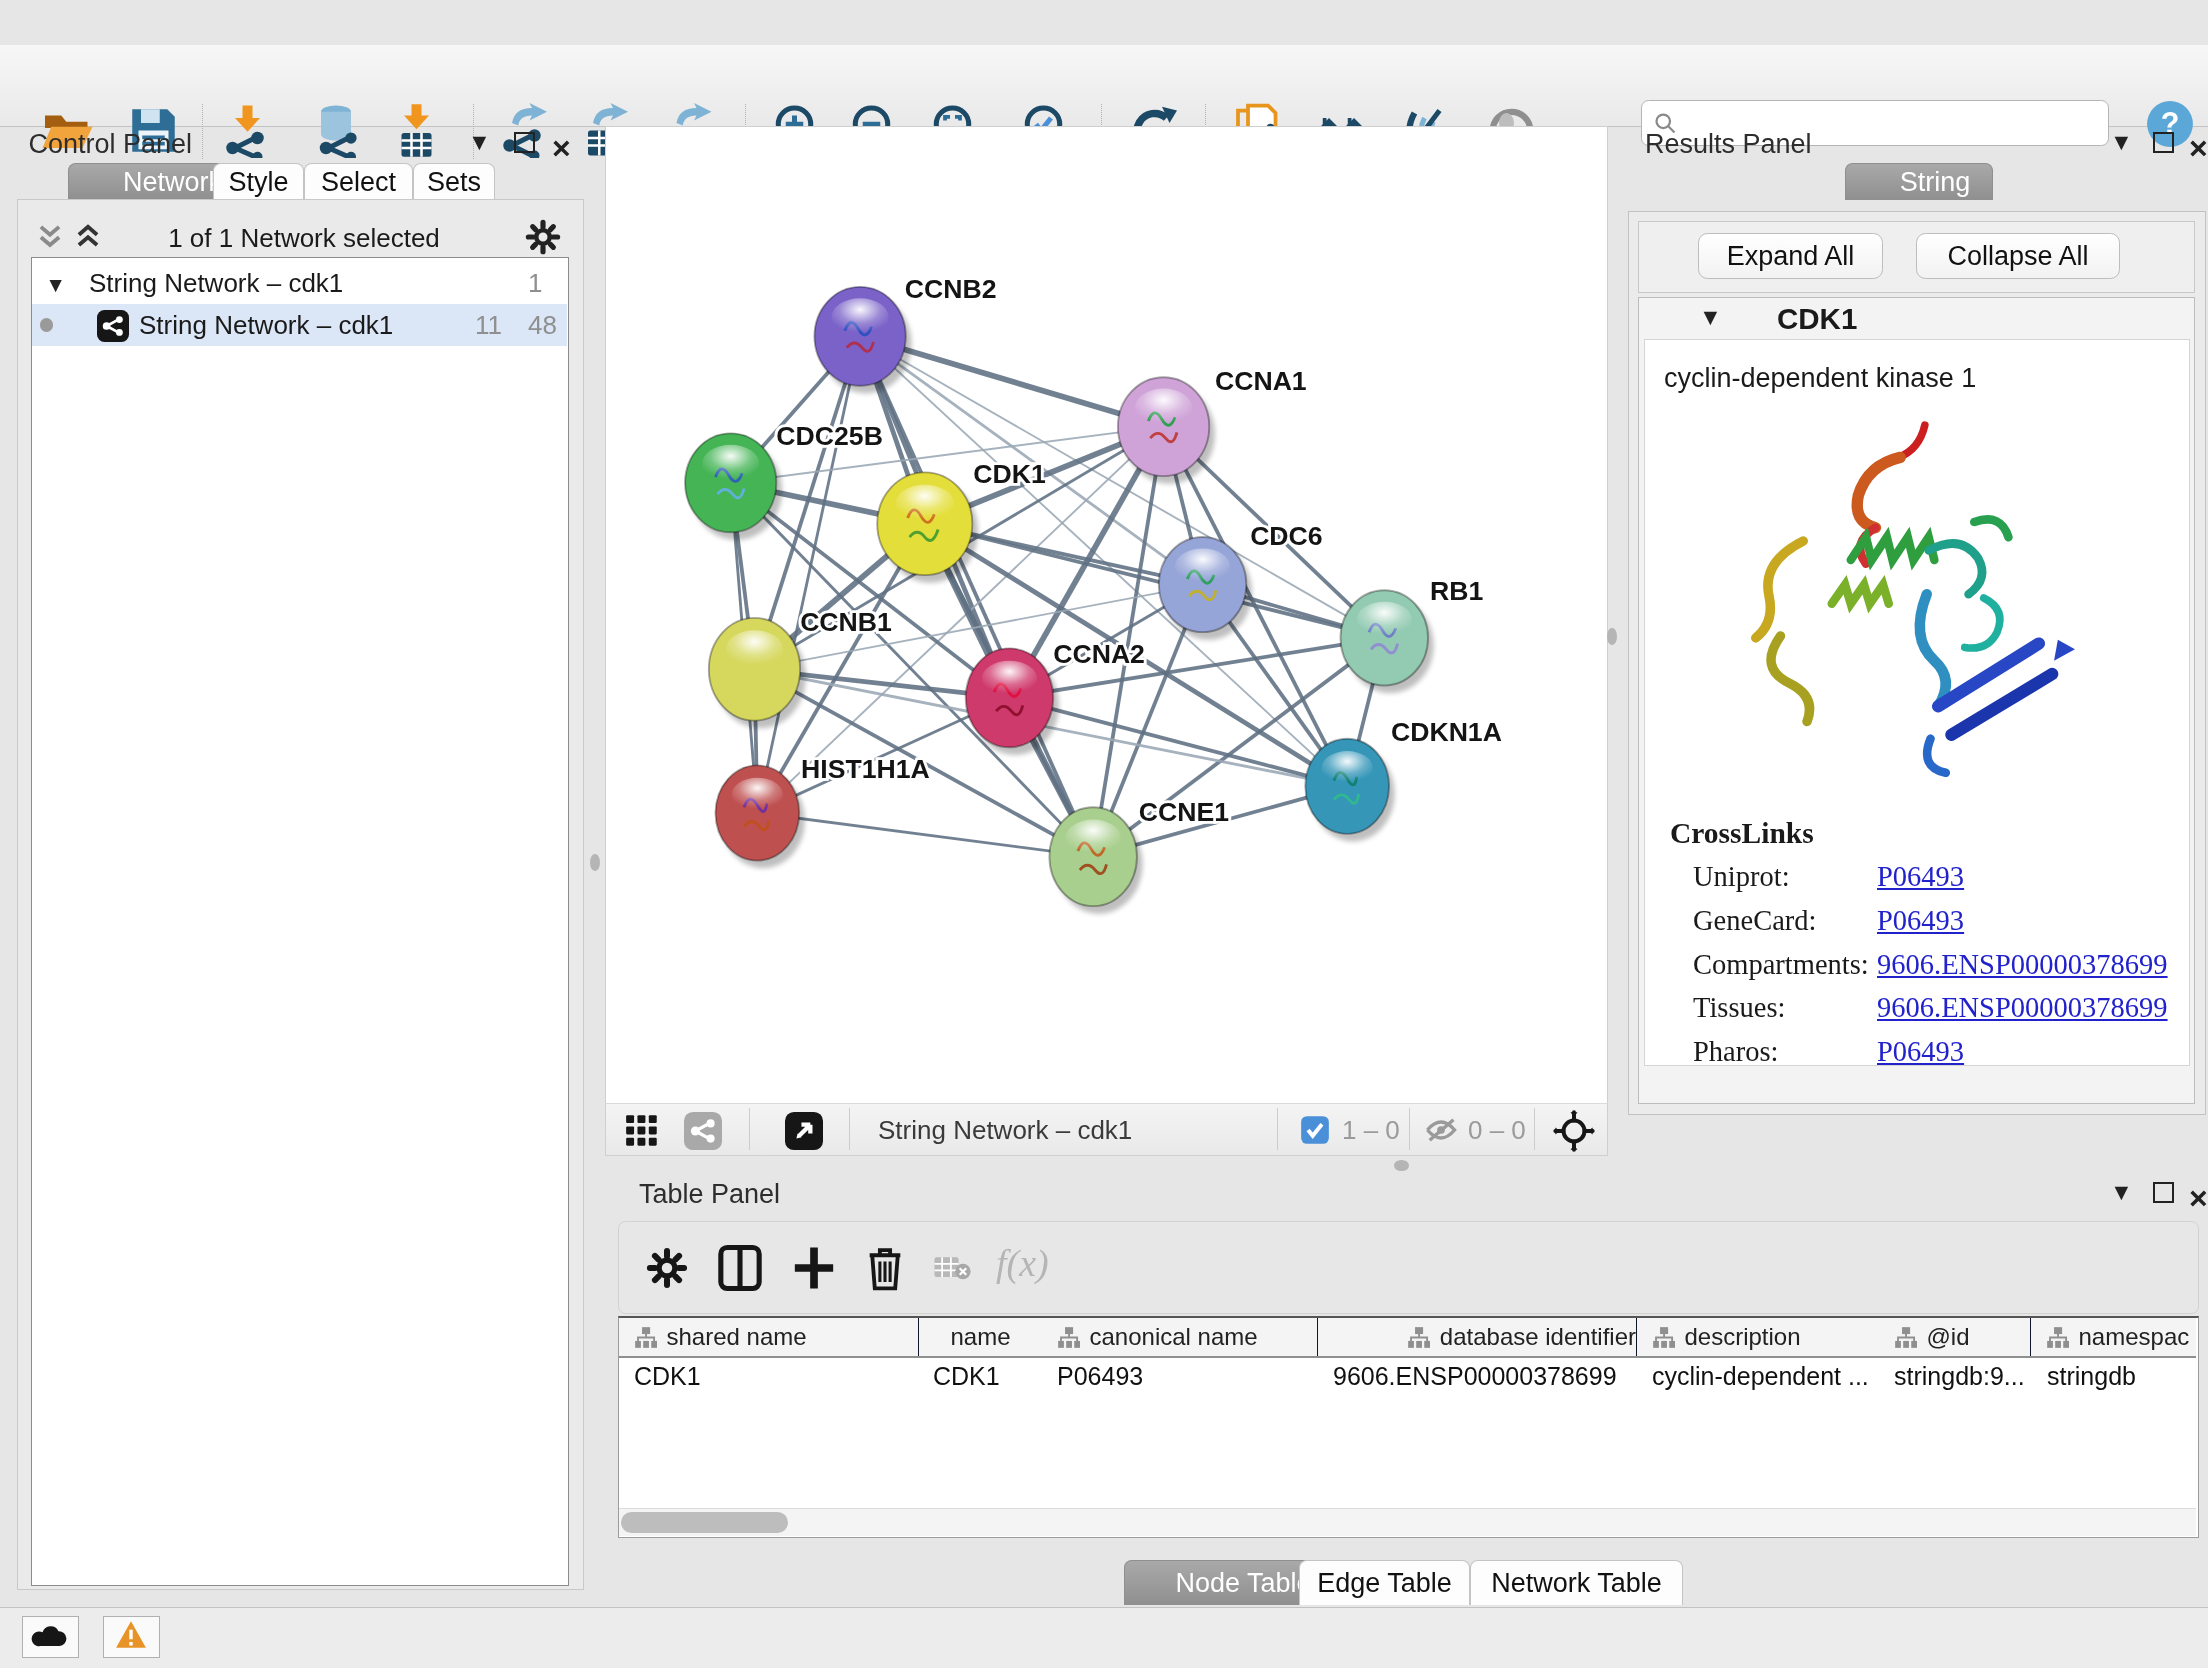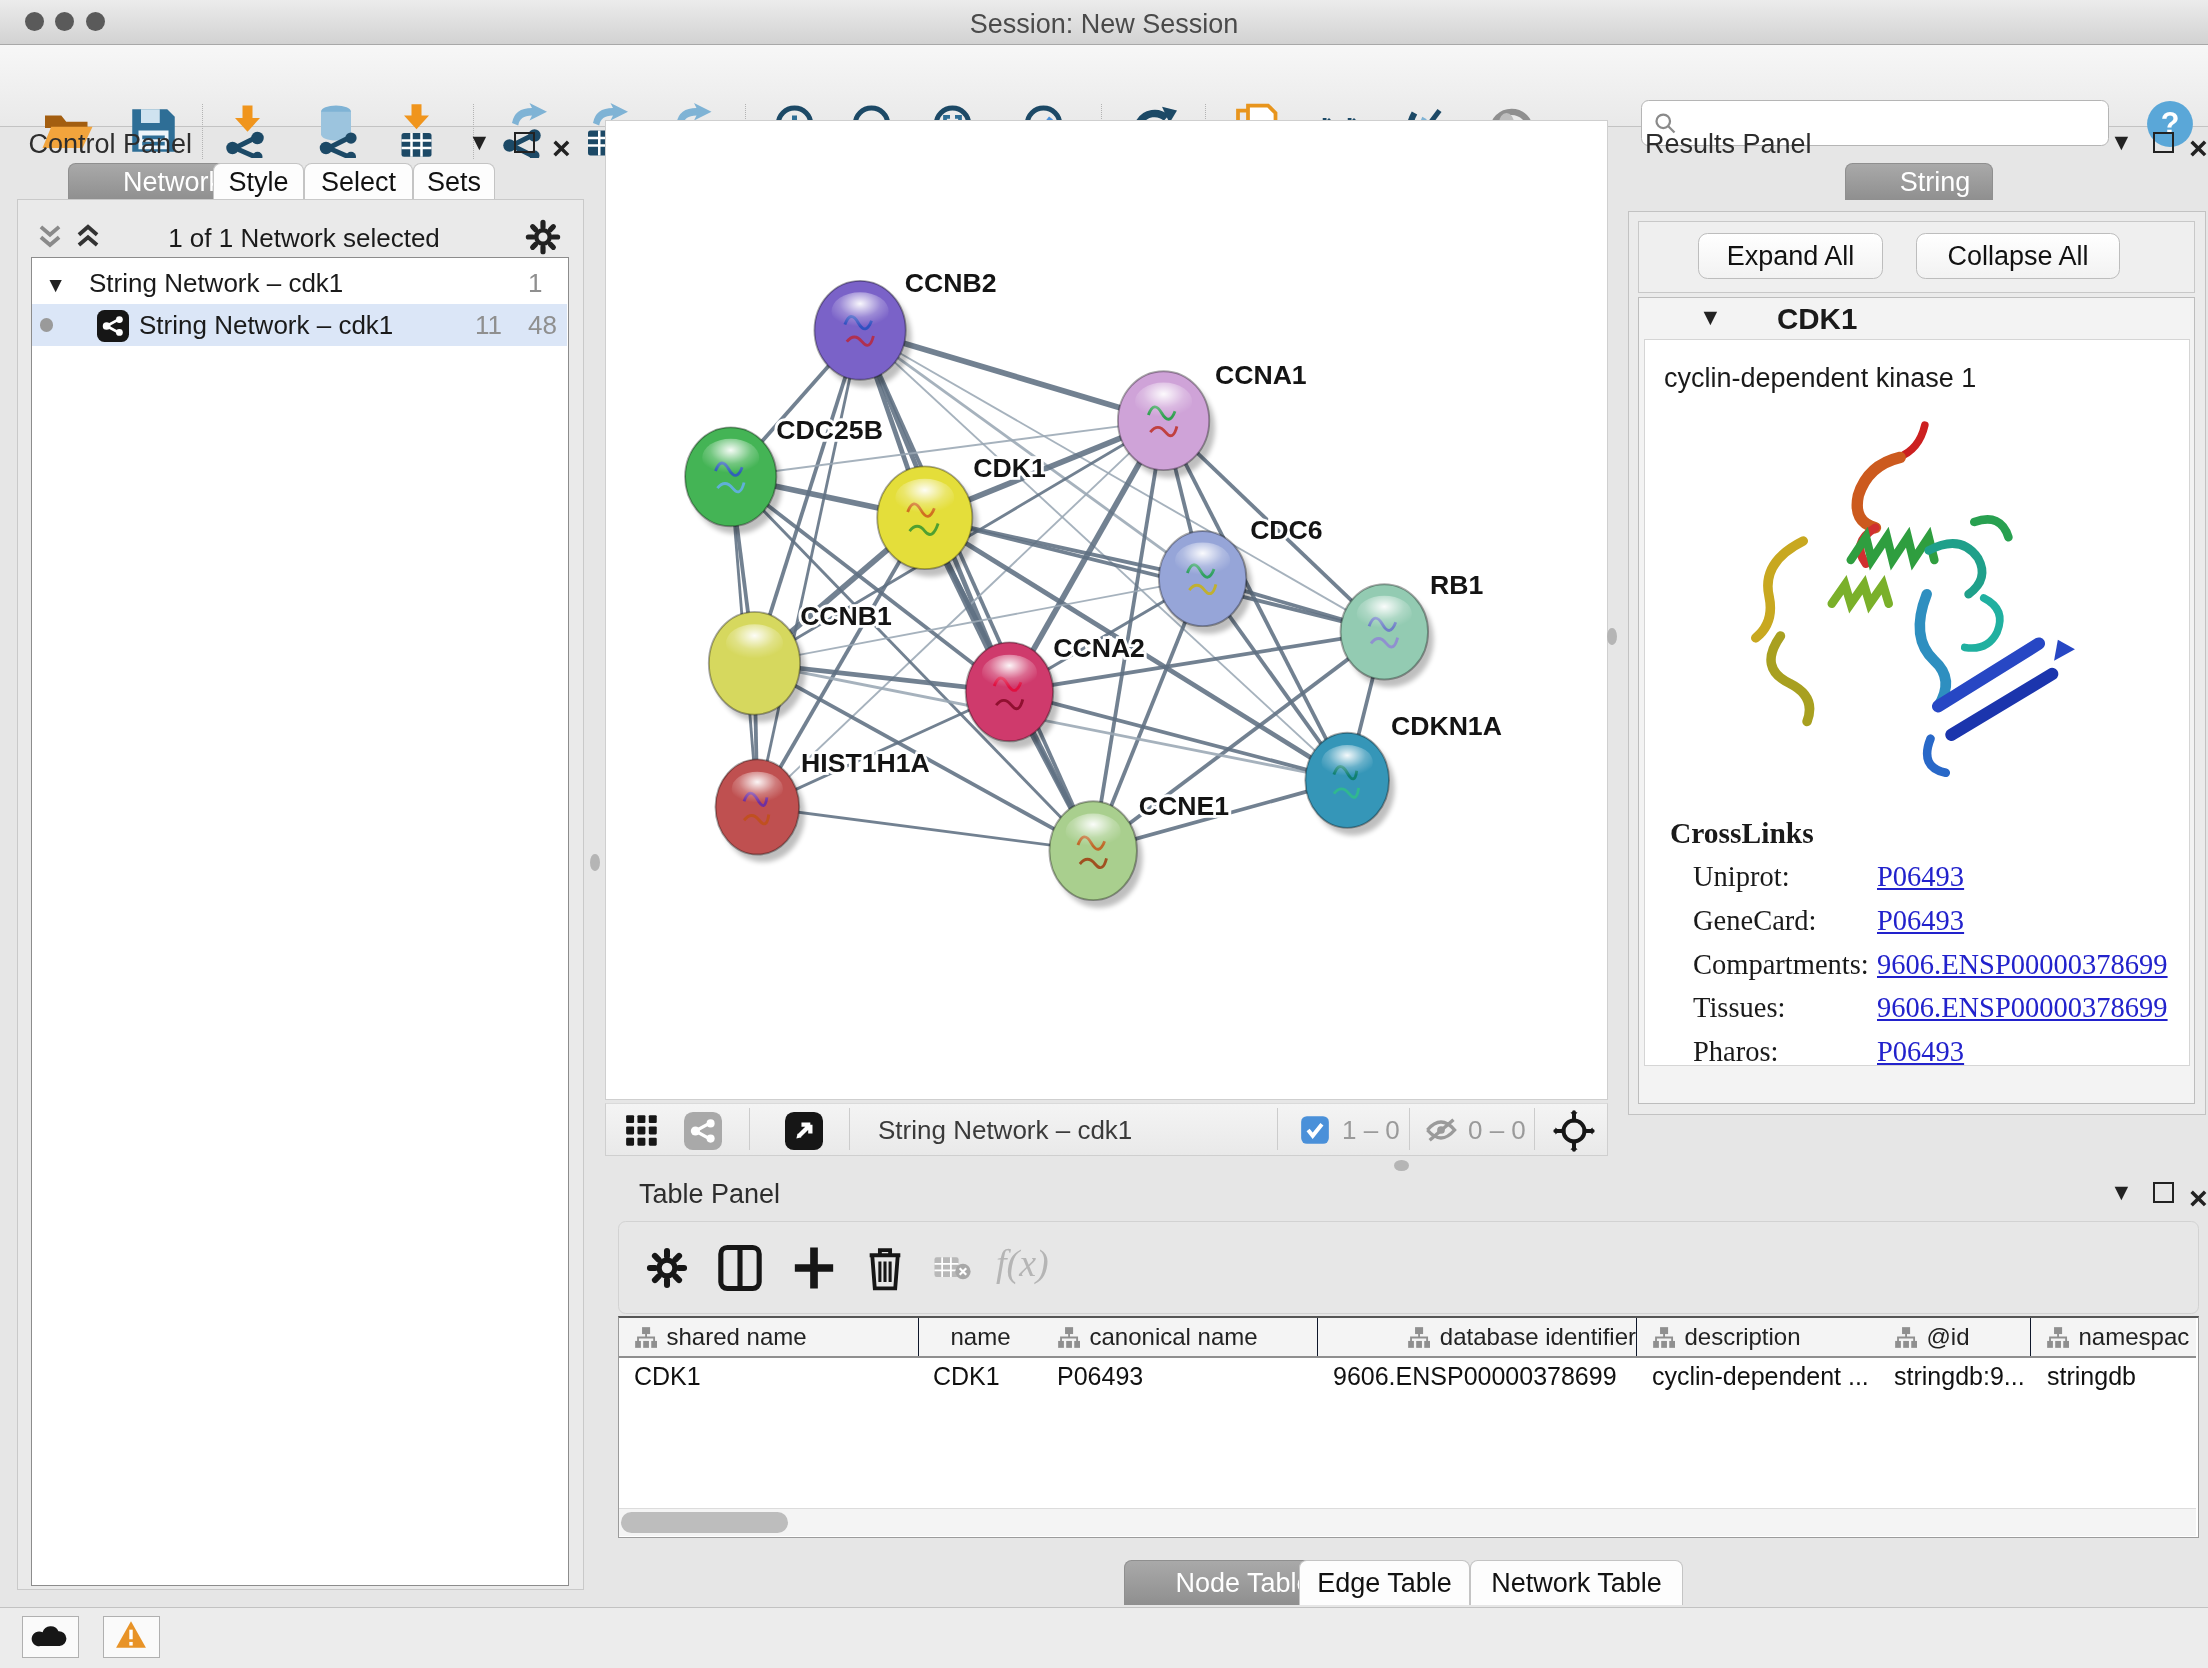--- a/index.html
+++ b/index.html
@@ -24,21 +24,21 @@
   .tab.active{background:linear-gradient(#a9a9a9,#8f8f8f);color:#fff;border-color:#8f8f8f;padding-left:32px;}
   
   .cpbox{left:17px;top:199px;width:565px;height:1389px;background:#eaeaea;border:1px solid #c9c9c9;}
   .treebox{left:31px;top:257px;width:536px;height:1327px;background:#fff;border:1px solid #8c8c8c;}
   .treerow{font-size:26px;height:38px;line-height:38px;}
   .cnt{color:#8f8f8f;}
   .selrow{background:#dbe6f7;}
   
   .btn{background:linear-gradient(#ffffff,#f2f2f2);border:1px solid #bdbdbd;border-radius:9.5px;text-align:center;font-size:27px;color:#111;}
   
-  .netpanel{left:605px;top:120px;width:1001px;height:978px;background:#fff;border:1px solid #cfcfcf;}
+  .netpanel{left:605px;top:126px;width:1001px;height:978px;background:#fff;border:1px solid #cfcfcf;}
   .netbar{left:605px;top:1103px;width:1001px;height:51px;background:linear-gradient(#f4f4f4,#e9e9e9);border:1px solid #cfcfcf;border-top:1px solid #dadada;}
   .nbsep{top:3.8px;width:0;height:42px;border-left:1px solid #cccccc;}
   .nbtxt{font-size:26px;color:#3a3a3a;top:10.5px;}
   .gray{color:#9a9a9a;}
   
   .rpouter{left:1628px;top:211px;width:576px;height:902px;background:#ebebeb;border:1px solid #c2c2c2;}
   .rpbtnrow{left:1638px;top:221px;width:555px;height:70px;background:#efefef;border:1px solid #c8c8c8;}
   .rpentry{left:1638px;top:297px;width:555px;height:805px;background:#f3f3f3;border:1px solid #bdbdbd;}
   .rpwhite{left:1644px;top:339px;width:544px;height:725px;background:#fff;border:1px solid #d5d5d5;}
   .serif{font-family:"Liberation Serif",serif;}
@@ -55,26 +55,20 @@
   .statusbar{left:0;top:1607px;width:2208px;height:61px;background:#ececec;border-top:1px solid #c2c2c2;}
   .sbtn{top:1615px;width:55px;height:40px;background:#fafafa;border:1.9px solid #b0b0b0;}
   .dot-handle{background:#b5b5b5;border-radius:50%;}
   text.nlab{font-size:28px;font-weight:bold;fill:#141414;stroke:#ffffff;stroke-width:6px;paint-order:stroke;font-family:"Liberation Sans",sans-serif;}
 </style>
 </head>
 <body>
 
 <div id="app">
 
-  <div class="abs titlebar">
-    <div class="abs tl" style="left:25px;"></div>
-    <div class="abs tl" style="left:55px;"></div>
-    <div class="abs tl" style="left:86px;"></div>
-    <div class="abs wtitle">Session: New Session</div>
-  </div>
 
   <div class="abs toolbar">
     <svg class="abs tbi" style="left:40px;" viewBox="0 0 44 44">
         <path d="M4 10h13l4 5h17v5H4z" fill="#a35e10"></path>
         <path d="M2 36l7-17h33l-8 17z" fill="#f2a43c"></path>
       </svg>
     <svg class="abs tbi" style="left:126px;" viewBox="0 0 44 44">
         <path d="M5 5h28l6 6v28H5z" fill="#2e6e96"></path>
         <rect x="12" y="5" width="15" height="11" fill="#cfe3f0"></rect>
         <rect x="10" y="22" width="24" height="15" fill="#eef5fa"></rect>

